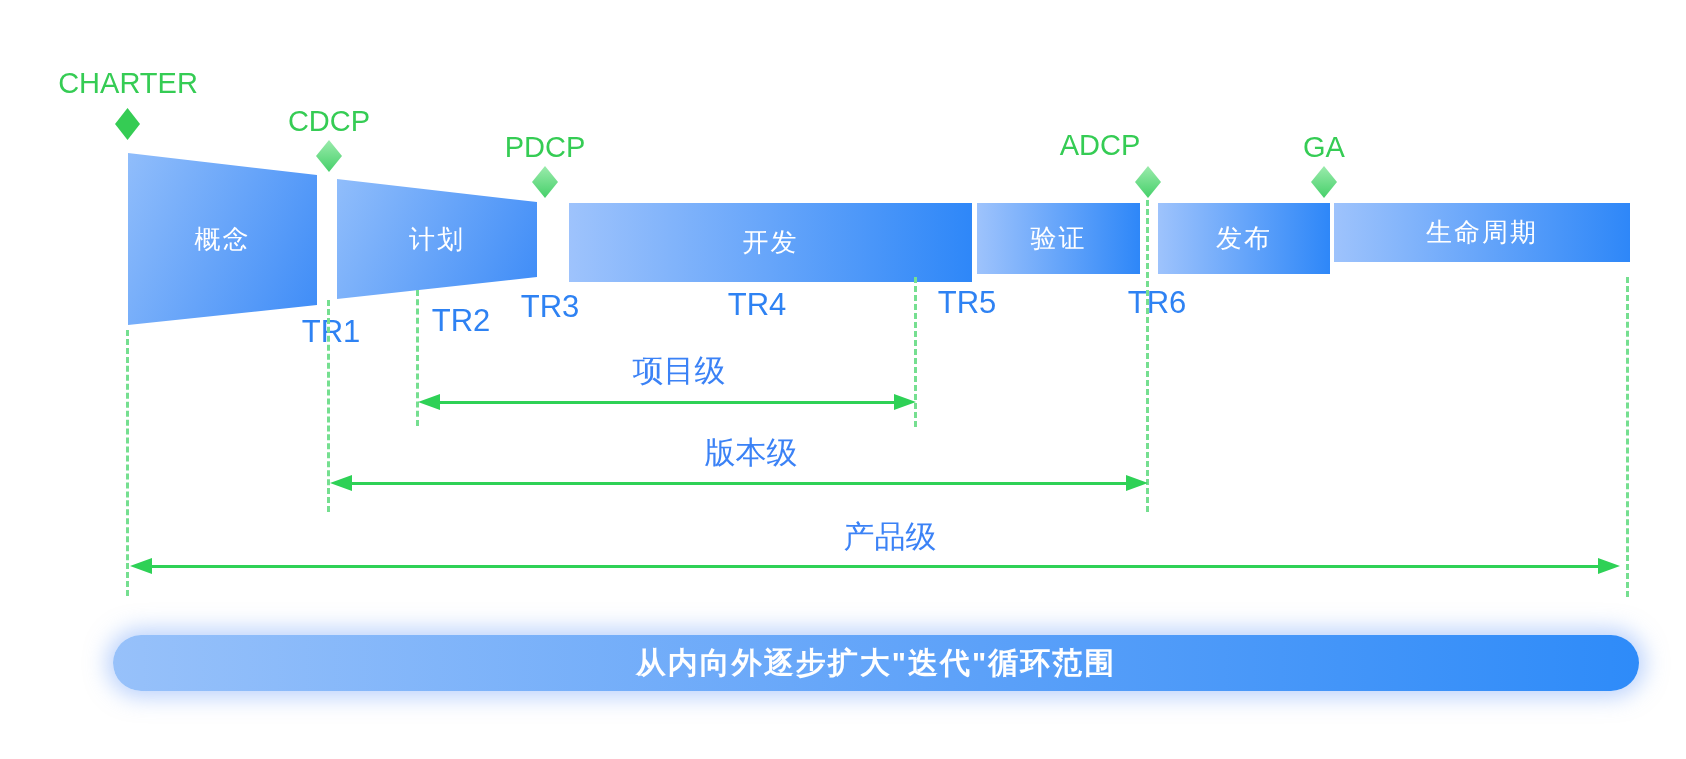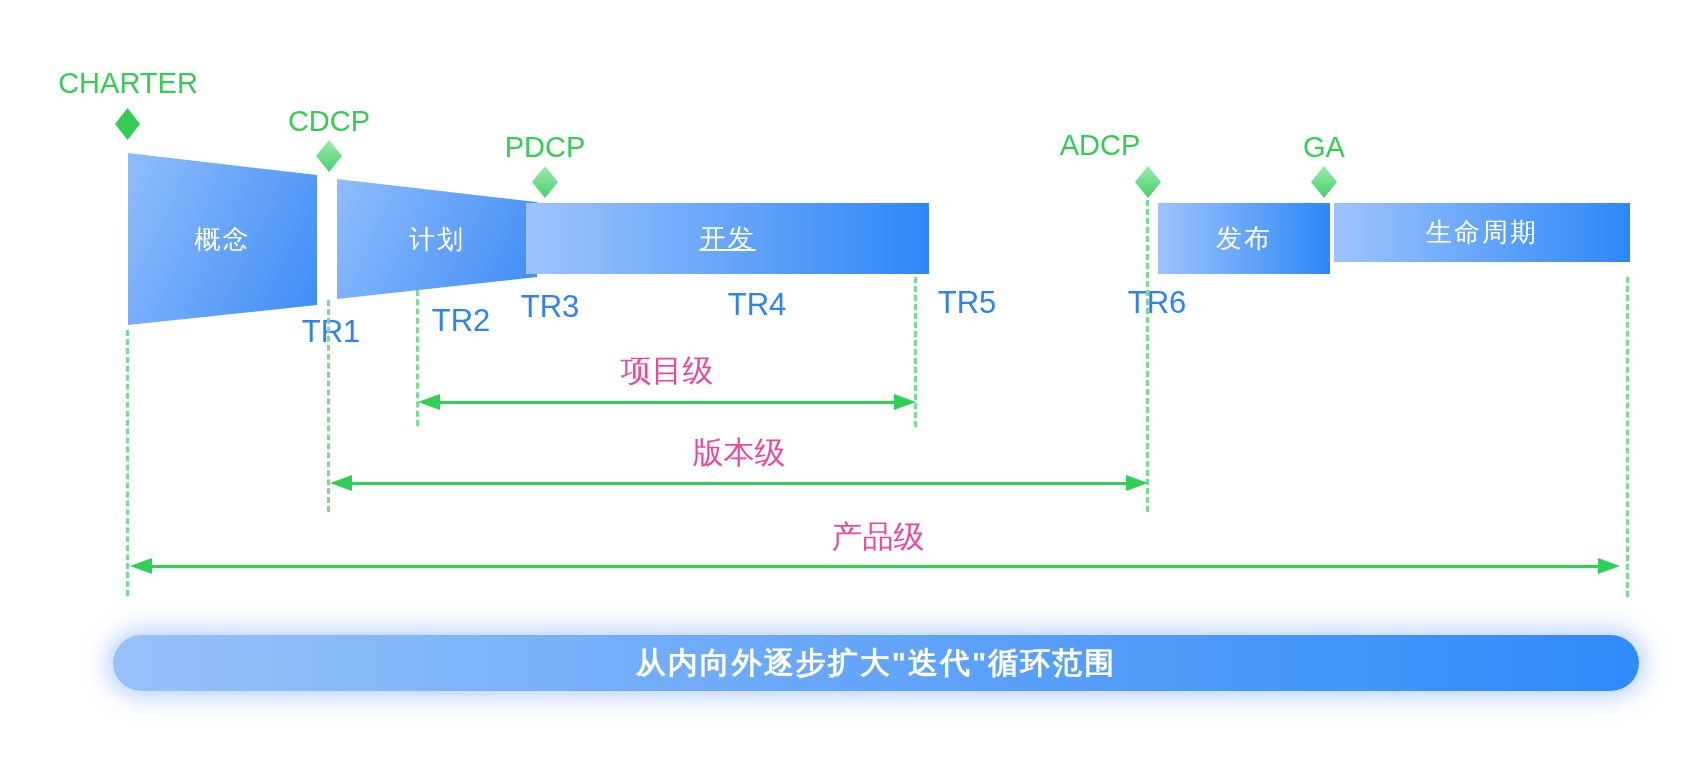--- a/index.html
+++ b/index.html
@@ -42,21 +42,21 @@
     font-size: 26px;
     font-weight: 500;
     letter-spacing: 2px;
     background: linear-gradient(90deg, #9EC3FC 0%, #2E87F8 100%);
   }
   .phase.trap { background: linear-gradient(115deg, #90BDFB 0%, #3E8CF7 100%); }
   .phase-concept  { left:128px;  top:153px; width:189px; height:172px;
                     clip-path: polygon(0 0, 100% 12.8%, 100% 88.4%, 0 100%); }
   .phase-plan     { left:337px;  top:179px; width:200px; height:120px;
                     clip-path: polygon(0 0, 100% 19.2%, 100% 81.7%, 0 100%); }
-  .phase-develop  { left:526px;  top:203px; width:403px; height:71px;text-decoration:underline; }
+  .phase-develop  { left:569px;  top:203px; width:403px; height:79px; }
   .phase-verify   { left:977px;  top:203px; width:163px; height:71px; }
   .phase-release  { left:1158px; top:203px; width:172px; height:71px; }
   .phase-lifecycle{ left:1334px; top:203px; width:296px; height:59px; }
 
   
   .tr-label {
     position: absolute;
     transform: translateX(-50%);
     color: #2E82F3;
     font-size: 31px;
@@ -69,25 +69,26 @@
   .vline {
     position: absolute;
     width: 0;
     border-left: 3px dashed #75DF90;
   }
 
   
   .scope-label {
     position: absolute;
     transform: translateX(-50%);
-    color: #ec4899;
+    color: #3b82f6;
     font-size: 31px;
     font-weight: 400;
     white-space: nowrap;
     line-height: 1;
+    margin-left: 12px;
   }
   .arrow {
     position: absolute;
     height: 16px;
   }
   .arrow .shaft {
     position: absolute;
     left: 14px; right: 14px; top: 6.5px;
     height: 3px;
     background: #2ED156;
@@ -138,20 +139,23 @@
 
   <div class="phase trap phase-concept">
     <span>概念</span>
   </div>
   <div class="phase trap phase-plan">
     <span>计划</span>
   </div>
   <div class="phase phase-develop">
     <span>开发</span>
   </div>
+  <div class="phase phase-verify">
+    <span>验证</span>
+  </div>
   <div class="phase phase-release">
     <span>发布</span>
   </div>
   <div class="phase phase-lifecycle">
     <span>生命周期</span>
   </div>
 
   <div class="tr-label" style="left:331px;  top:316px;">TR1</div>
   <div class="tr-label" style="left:461px;  top:305px;">TR2</div>
   <div class="tr-label" style="left:550px;  top:291px;">TR3</div>

